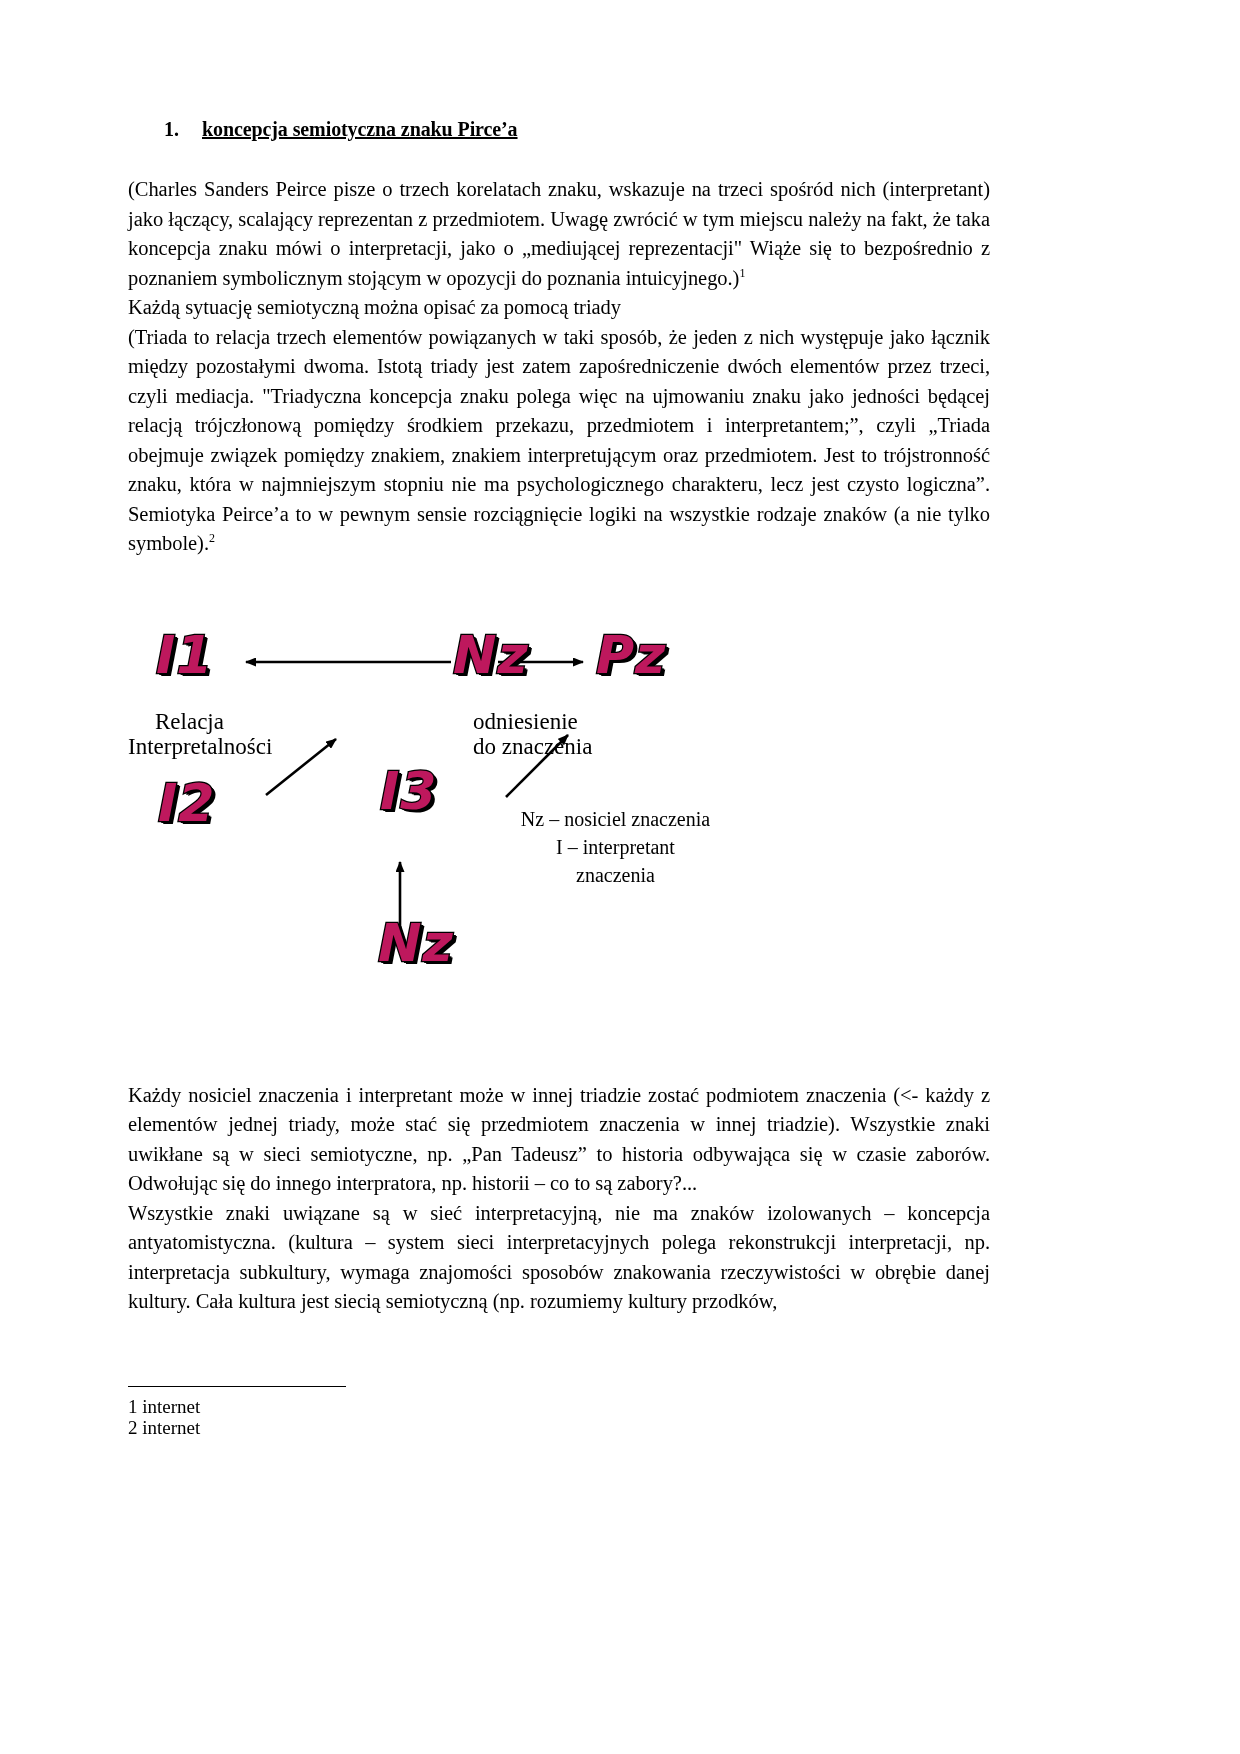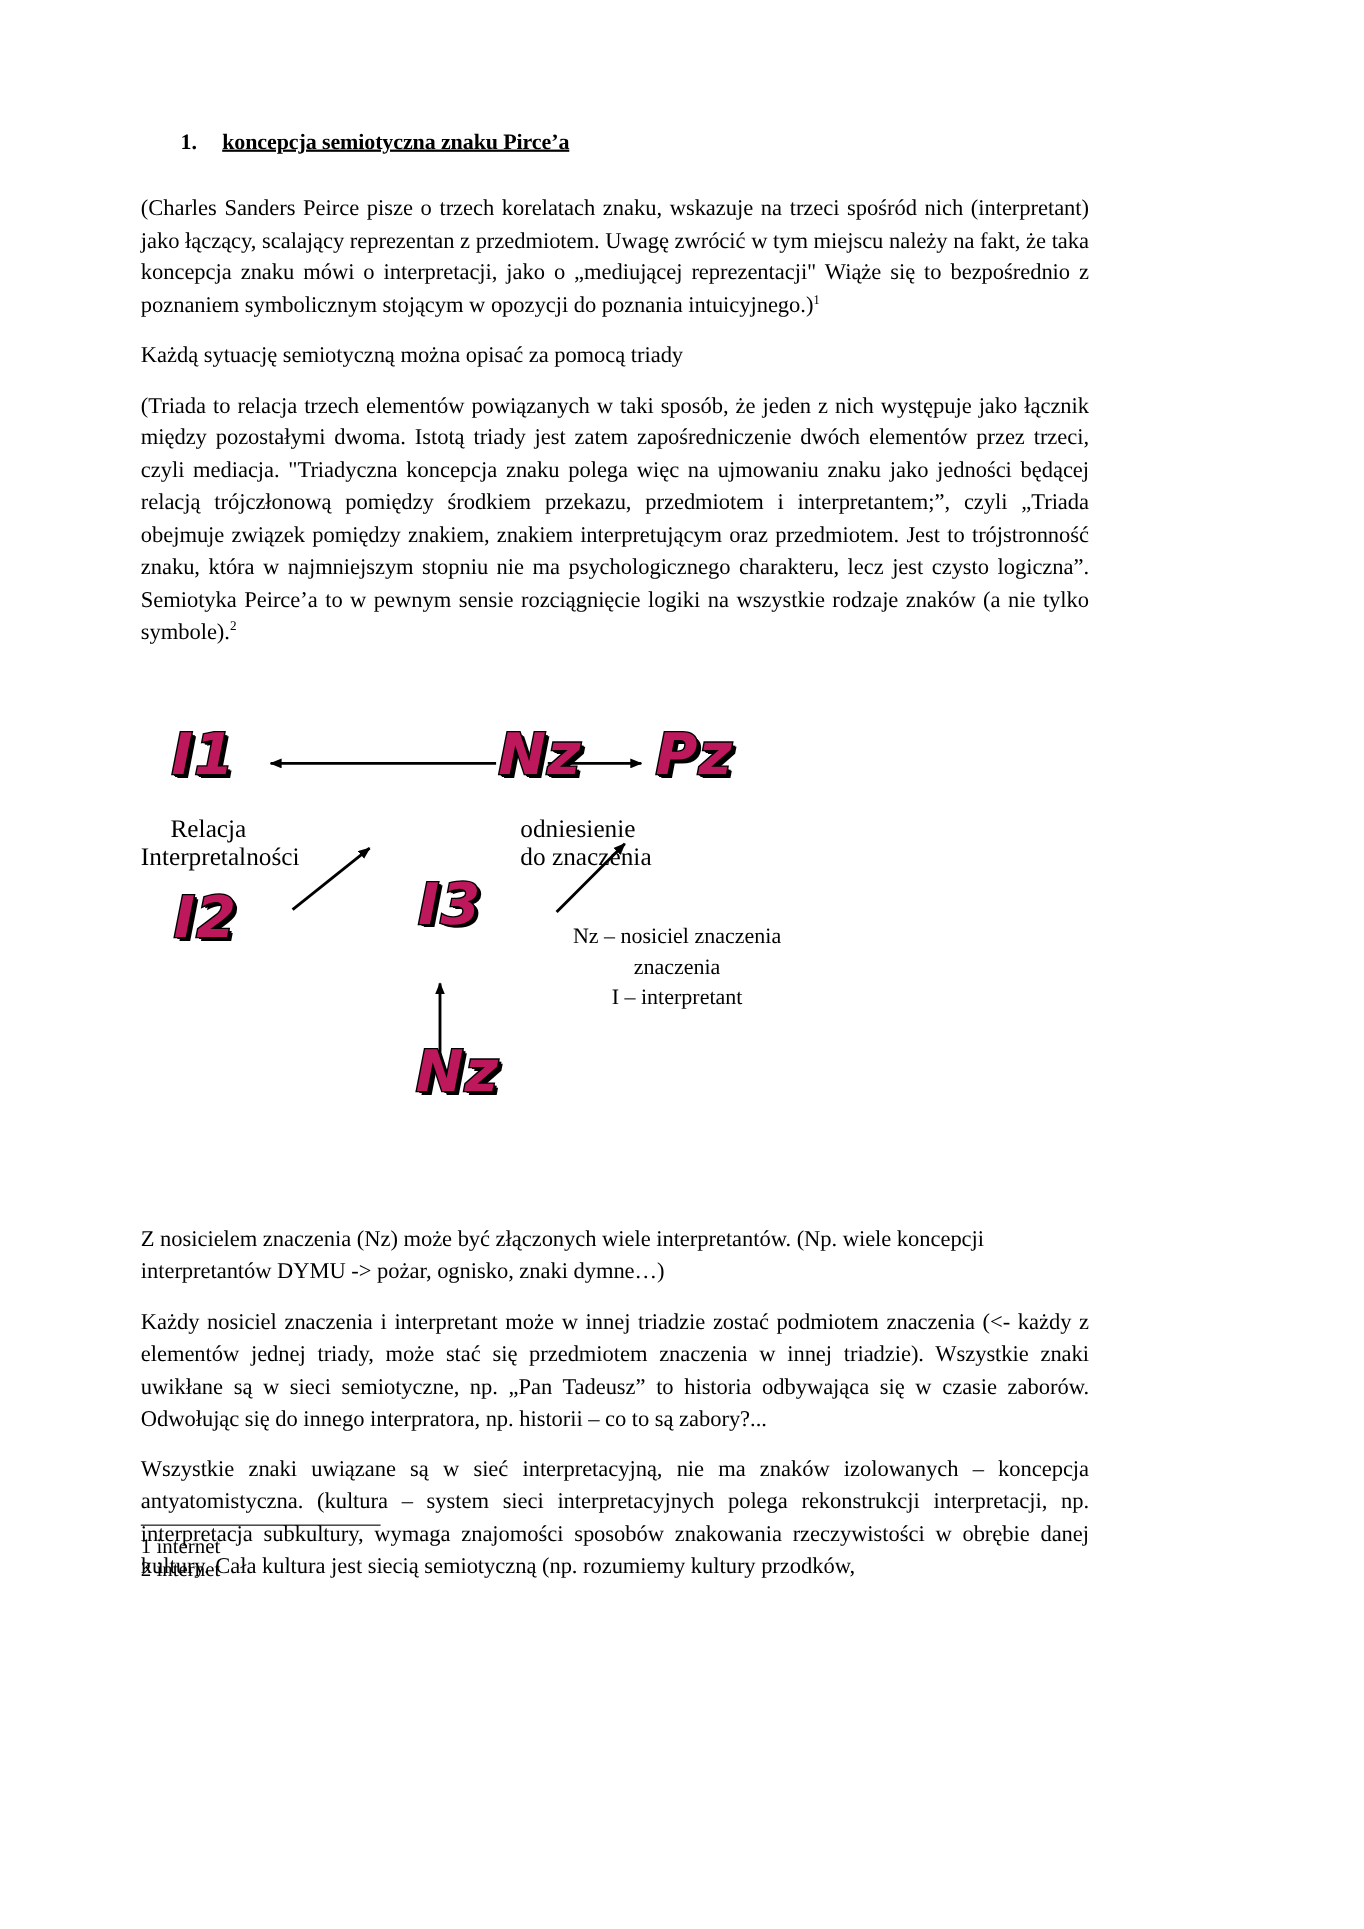--- a/index.html
+++ b/index.html
@@ -45,21 +45,21 @@
 
   
   .para {
     font-size: 20.5px;
     line-height: 29.5px;
     text-align: justify;
     margin: 0;
     letter-spacing: -0.05px;
   }
   .para.nojust { text-align: left; }
-  .para + .para { margin-top: 16px; }
+  .para + .para { margin-top: 0; }
 
   sup.fn {
     font-size: 12px;
     vertical-align: super;
     line-height: 0;
   }
 
   
   .figure {
     position: relative;
@@ -184,27 +184,26 @@
       <span class="wa" style="left:250px; top:300px;">Nz</span>
 
       <span class="figlabel" style="left:27px; top:92px;">Relacja</span>
       <span class="figlabel" style="left:0px;  top:117px;">Interpretalności</span>
 
       <span class="figlabel" style="left:345px; top:92px;">odniesienie</span>
       <span class="figlabel" style="left:345px; top:117px;">do znaczenia</span>
 
       <div class="legend" style="left:310px; top:188px; width:355px;">
         <div>Nz – nosiciel znaczenia</div>
+        <div>I – interpretant</div>
         <div>znaczenia</div>
-        <div>I – interpretant</div>
       </div>
 
     </div>
 
-    <p class="para nojust">Z nosicielem znaczenia (Nz) może być złączonych wiele interpretantów. (Np. wiele koncepcji interpretantów DYMU -&gt; pożar, ognisko, znaki dymne…)</p>
 
     <p class="para">Każdy nosiciel znaczenia i interpretant może w innej triadzie zostać podmiotem znaczenia (&lt;- każdy z elementów jednej triady, może stać się przedmiotem znaczenia w innej triadzie). Wszystkie znaki uwikłane są w sieci semiotyczne, np. „Pan Tadeusz” to historia odbywająca się w czasie zaborów. Odwołując się do innego interpratora, np. historii – co to są zabory?...</p>
 
     <p class="para">Wszystkie znaki uwiązane są w sieć interpretacyjną, nie ma znaków izolowanych – koncepcja antyatomistyczna. (kultura – system sieci interpretacyjnych polega rekonstrukcji interpretacji, np. interpretacja subkultury, wymaga znajomości sposobów znakowania rzeczywistości w obrębie danej kultury. Cała kultura jest siecią semiotyczną (np. rozumiemy kultury przodków,</p>
 
   </div>
 
   <div class="footnote-area">
     <div class="fn-rule"></div>
     <div class="fn-line">1 internet</div>

